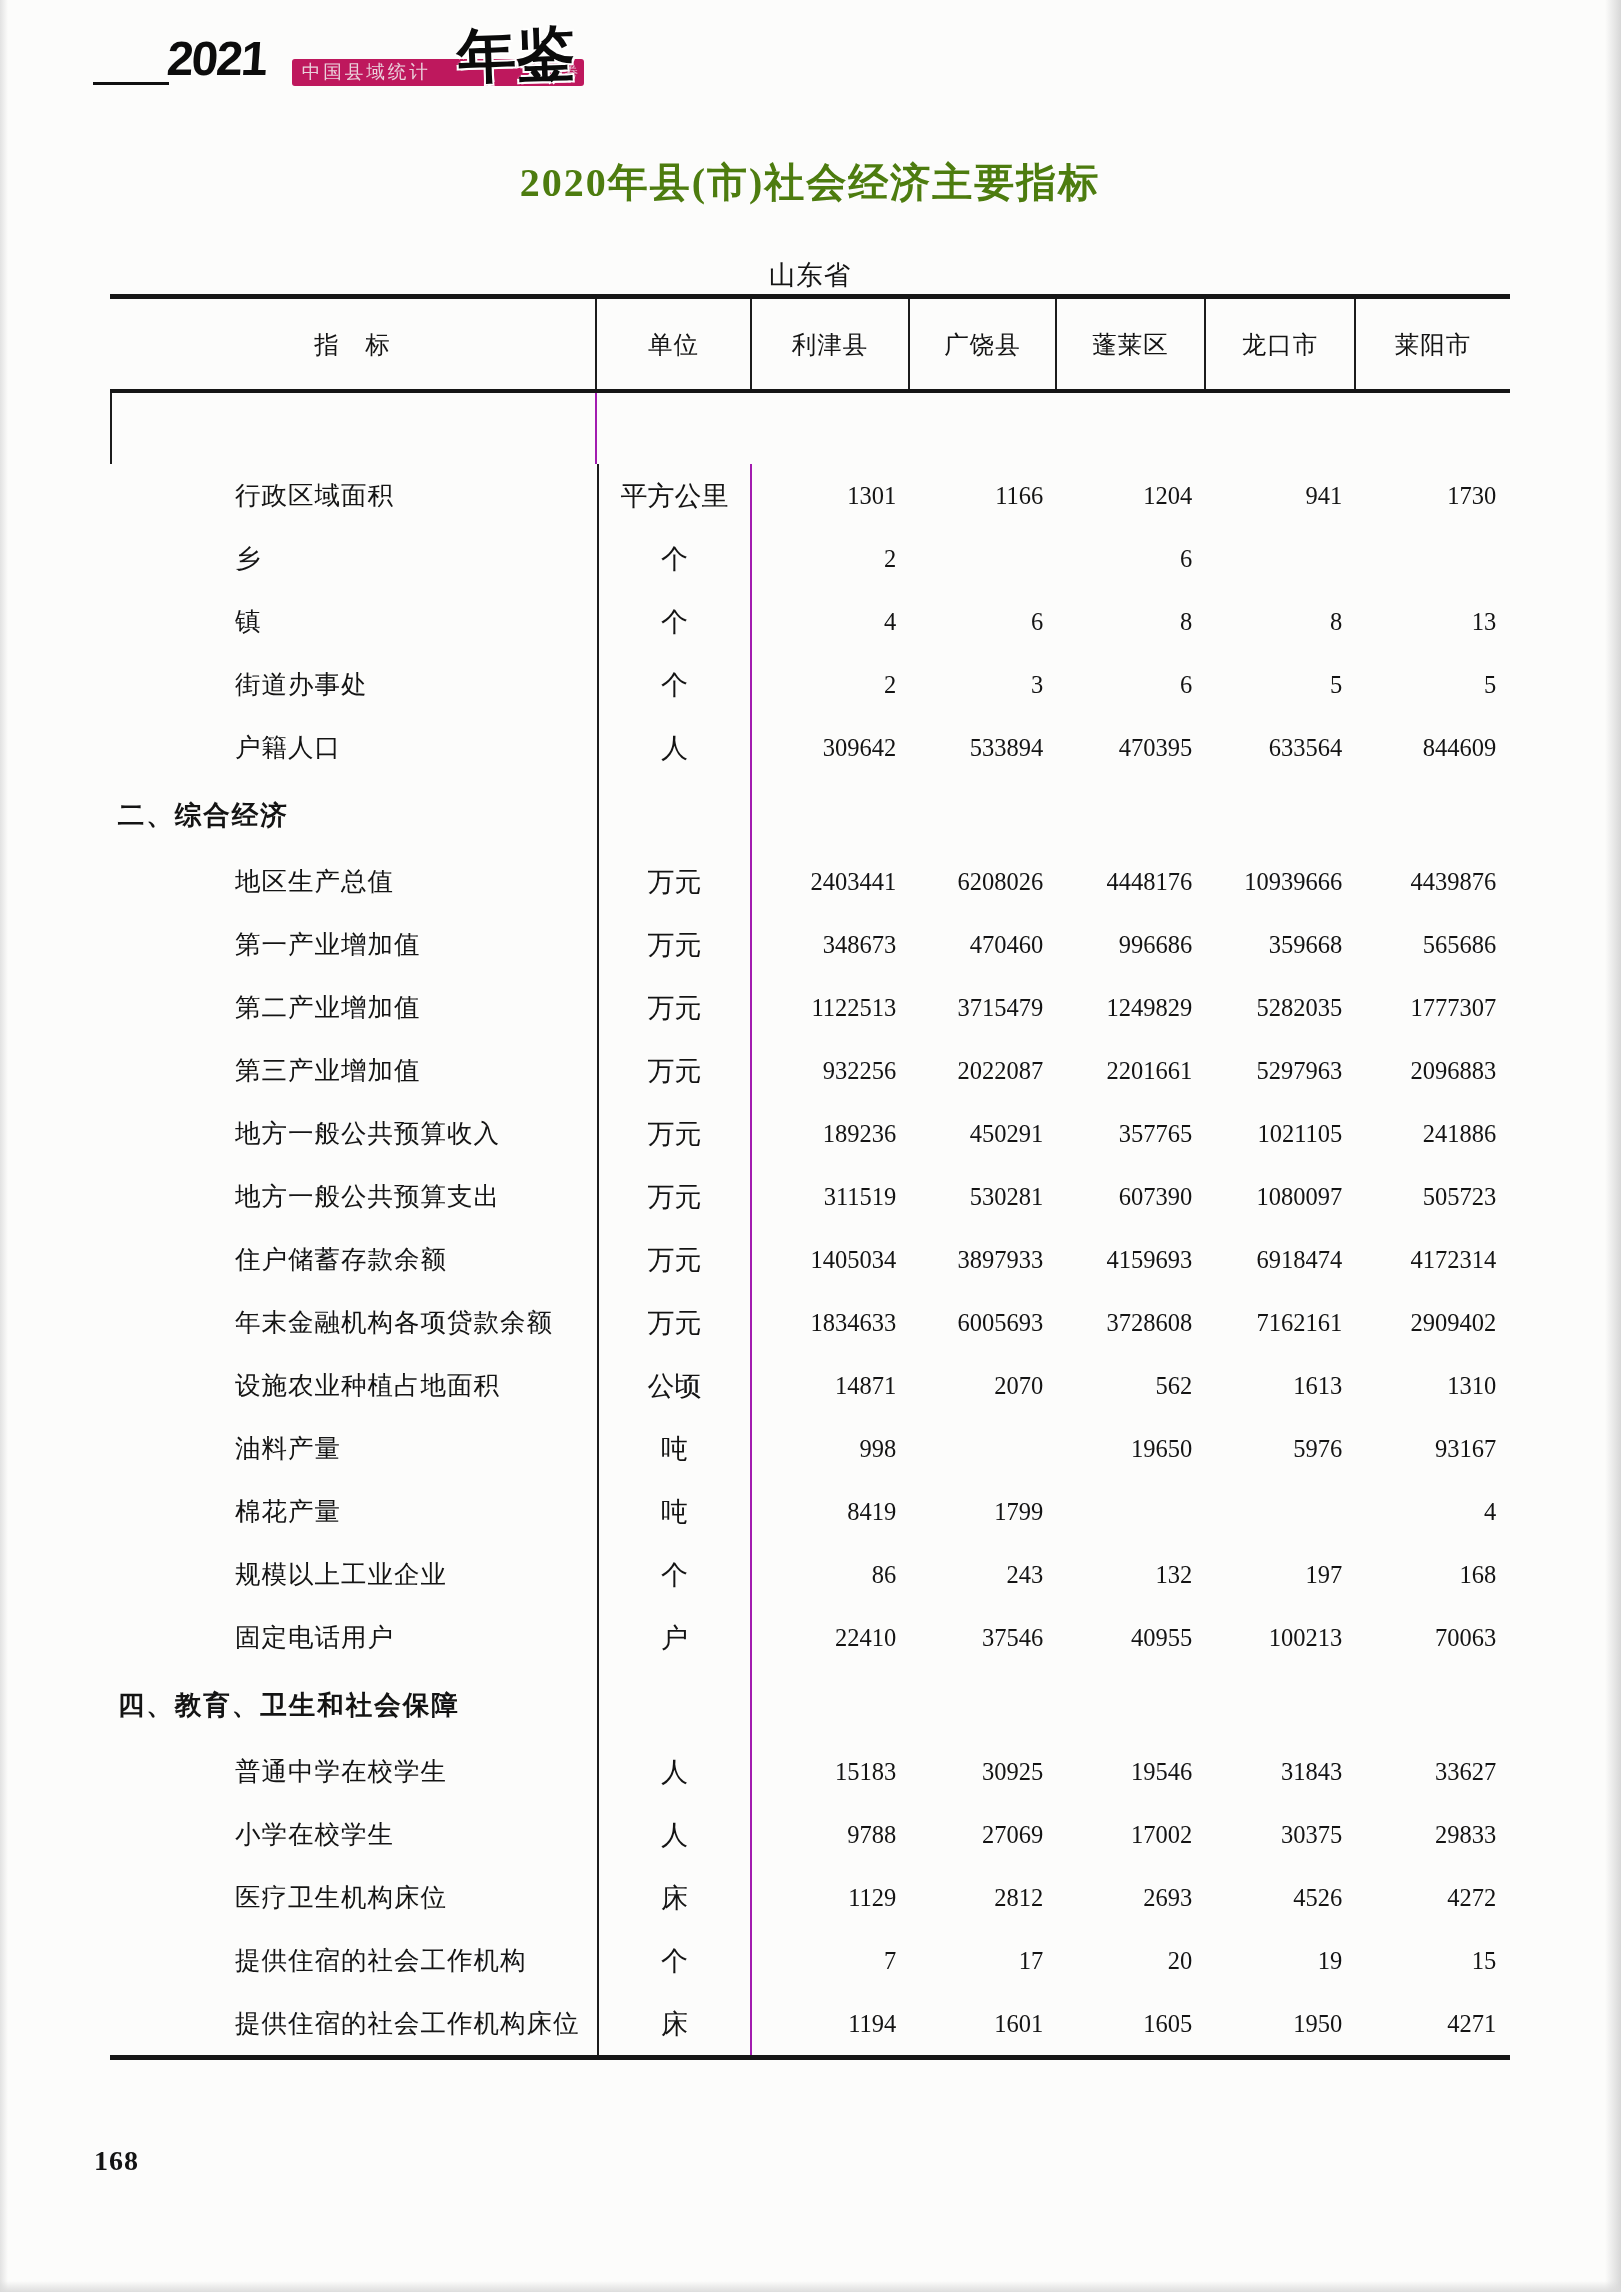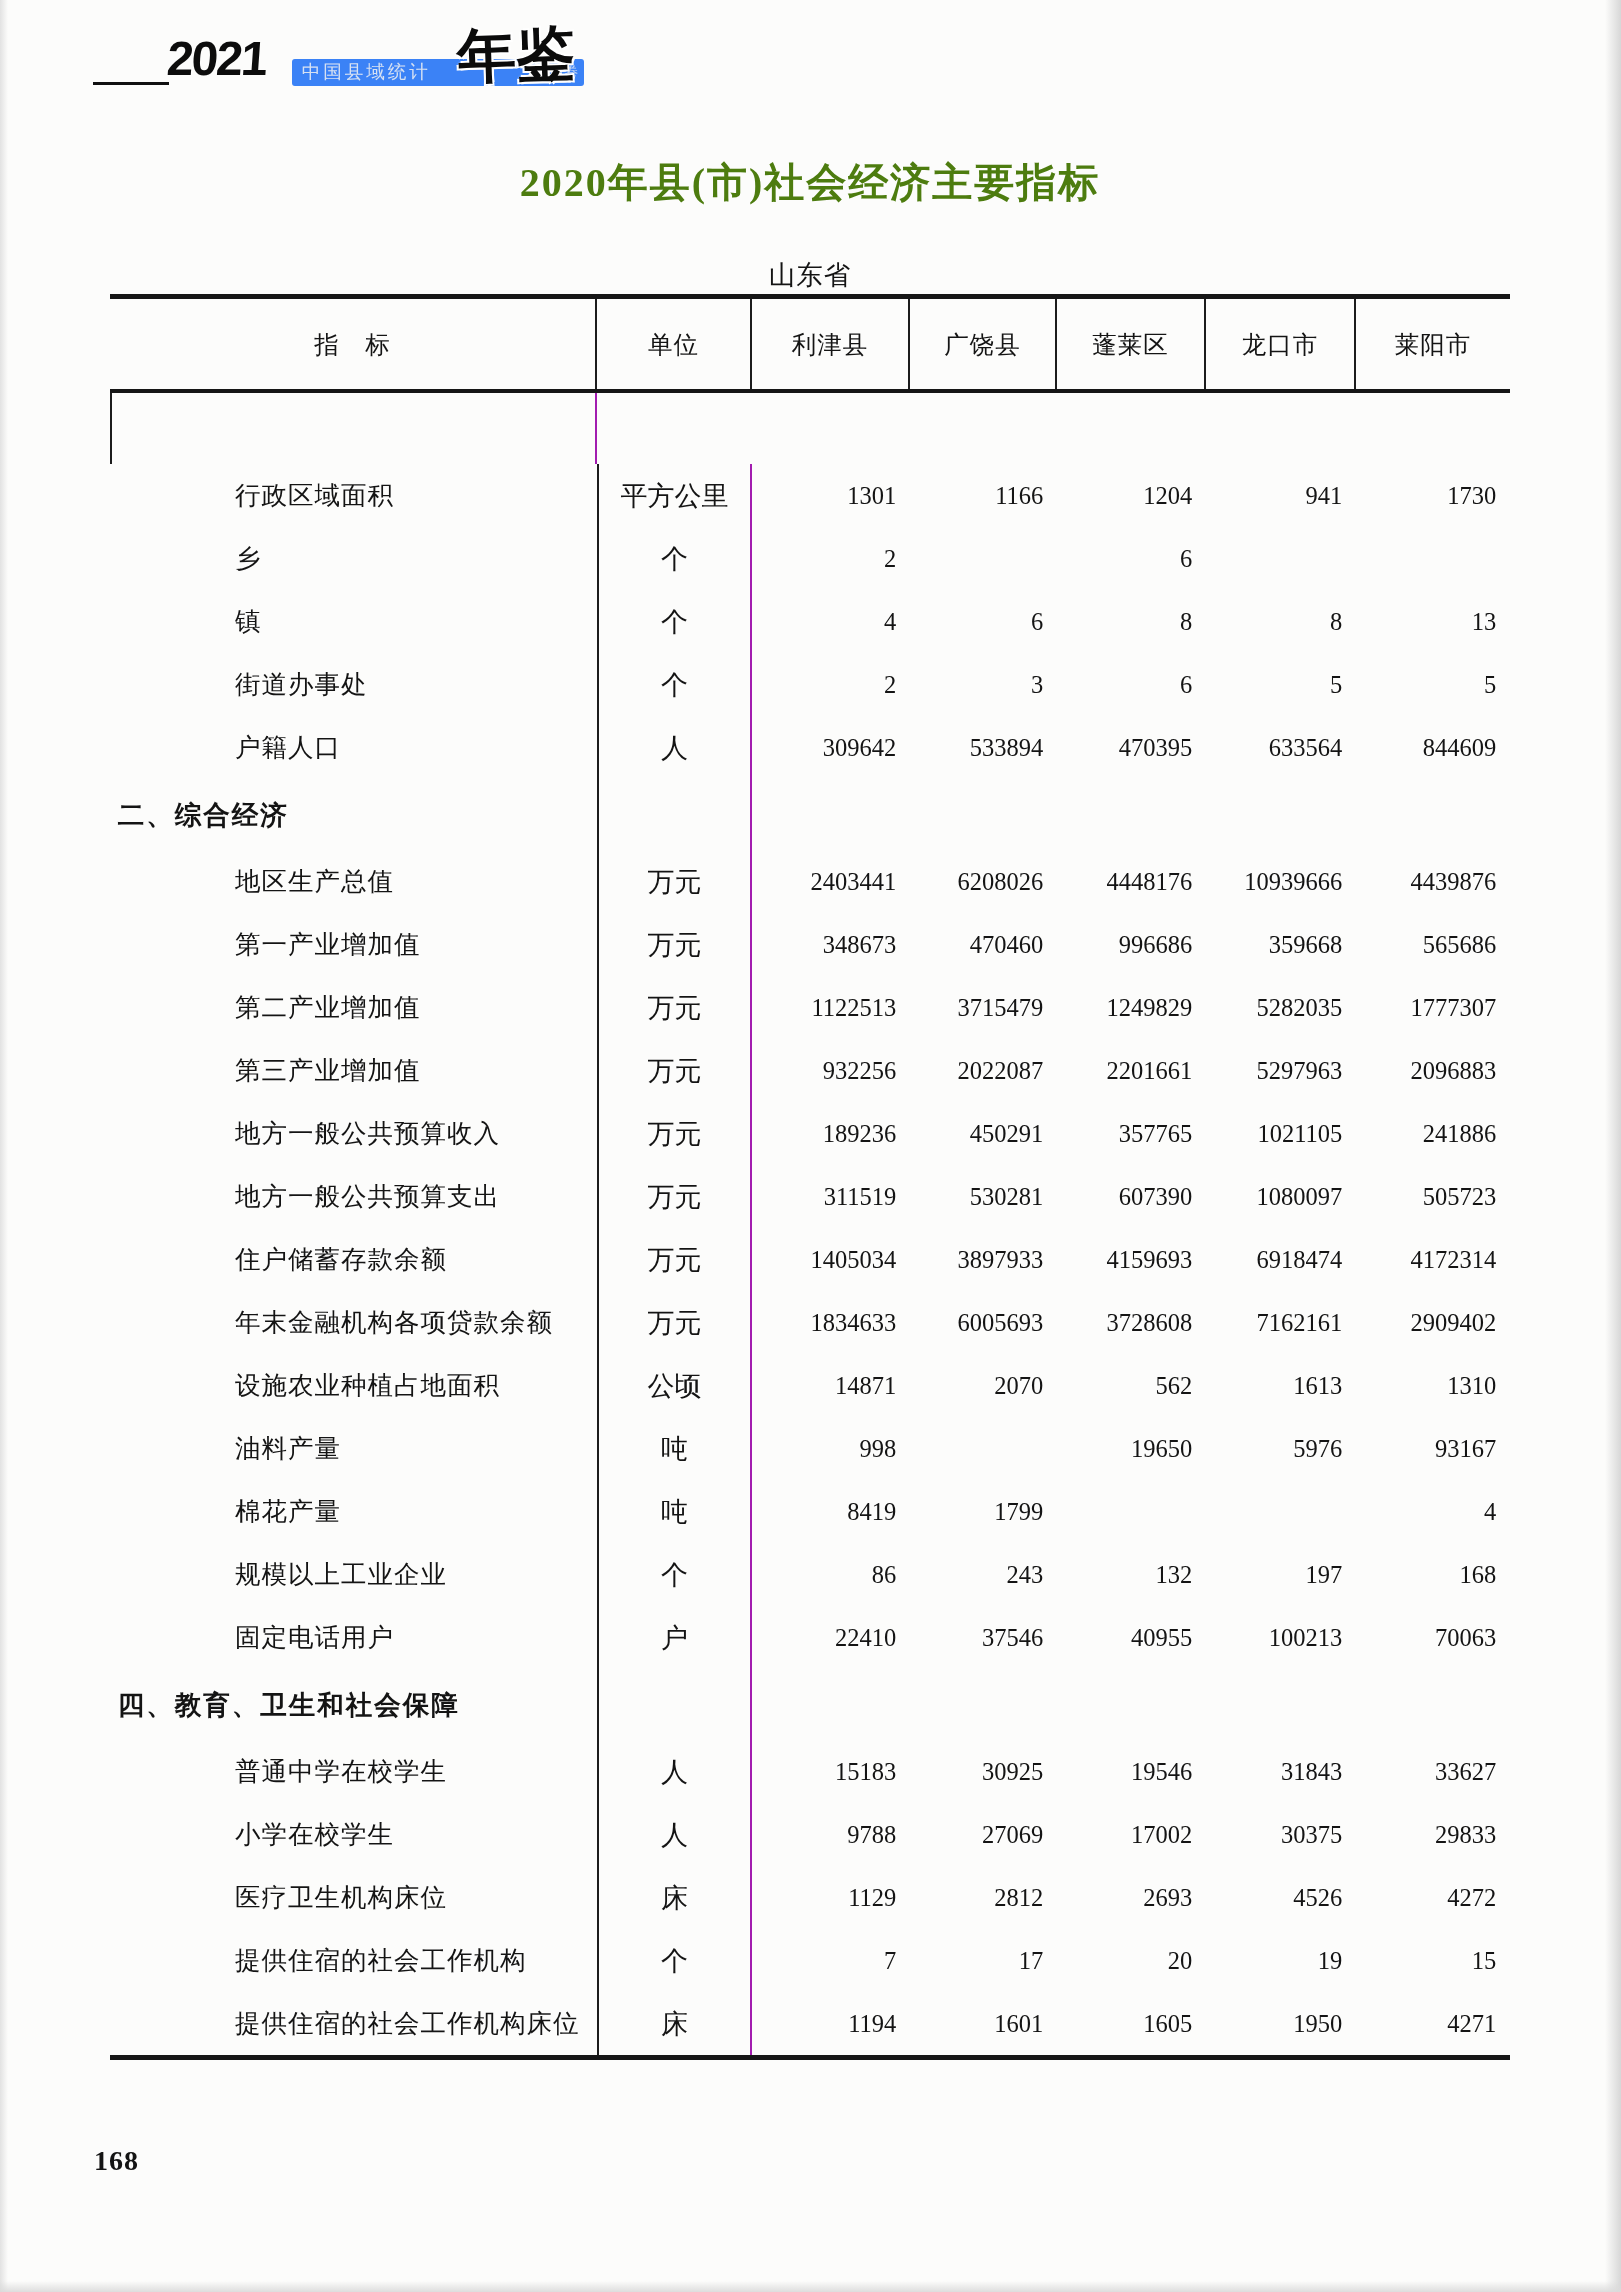--- a/index.html
+++ b/index.html
@@ -22,21 +22,21 @@
   .logo{position:absolute;left:0;top:0;width:100%;height:118px;}
   .logo-rule{position:absolute;left:93px;top:82px;width:76px;height:2.9px;background:#101010;}
   .logo-year{
     position:absolute;left:167px;top:35px;
     font-family:"Liberation Sans","DejaVu Sans",sans-serif;
     font-size:48px;font-weight:900;letter-spacing:-2px;
     transform:skewX(-4deg);color:#0c0c0c;line-height:1;
   }
   .logo-bar{
     position:absolute;left:292px;top:59px;width:292px;height:26.5px;
-    background:#3b82f6;border-radius:2.9px;
+    background:#be185d;border-radius:2.9px;
     display:flex;align-items:center;justify-content:space-between;
   }
   .logo-series{
     font-family:"Liberation Sans","DejaVu Sans",sans-serif;
     font-size:18.6px;color:#f2f2f2;letter-spacing:2.9px;padding-left:9.8px;
     white-space:nowrap;opacity:.85;
   }
   .logo-volume{
     font-family:Liberation Mono, monospace;
     font-size:13.7px;color:#eeeeee;padding-right:5.9px;opacity:.75;white-space:nowrap;

